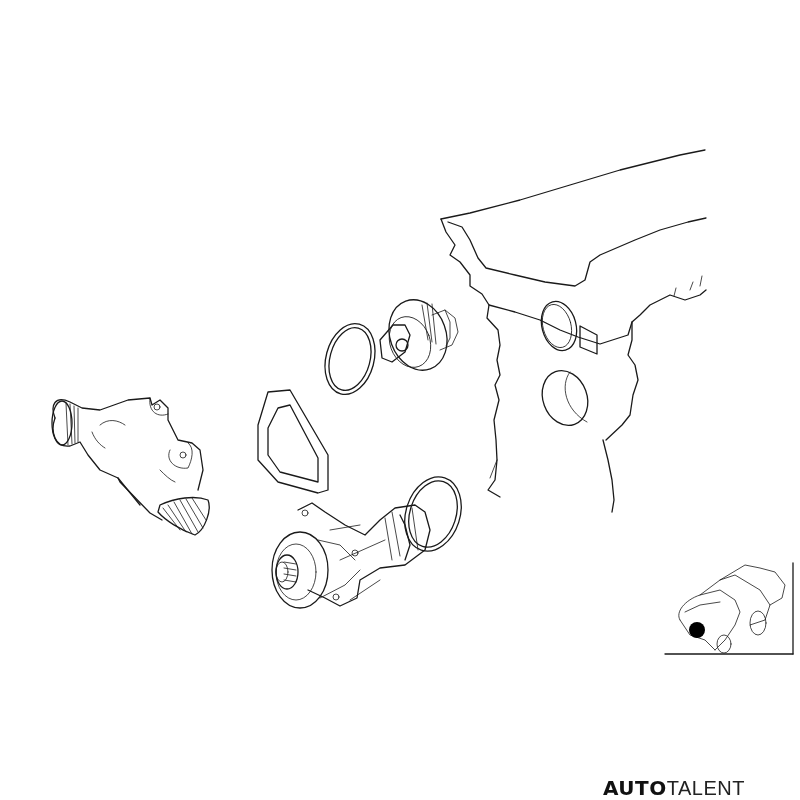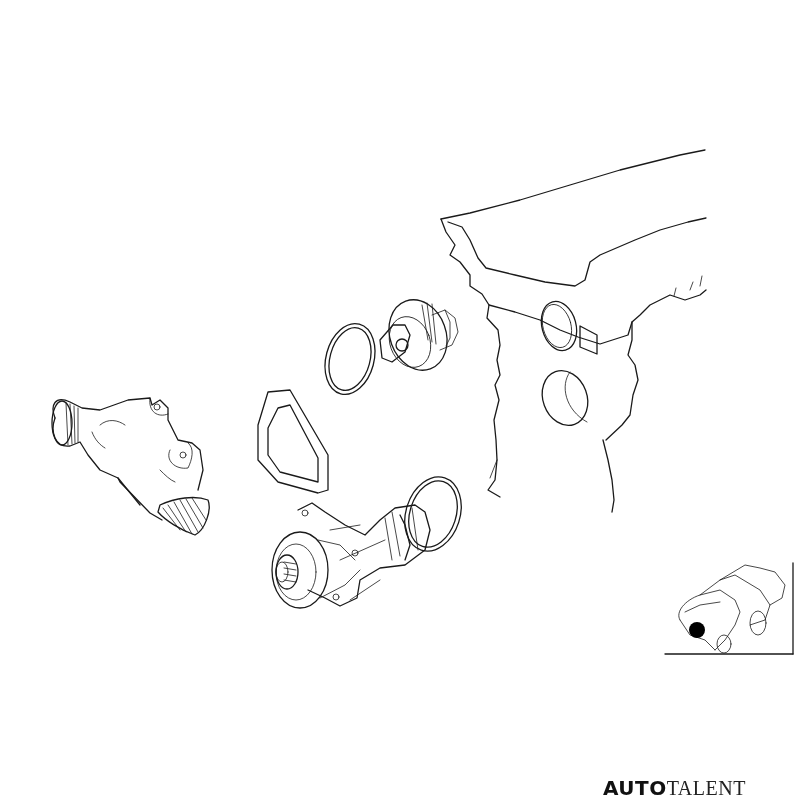--- a/index.html
+++ b/index.html
@@ -3,21 +3,21 @@
 <meta charset="utf-8">
 <style>
   html,body{margin:0;padding:0;background:#ffffff;}
   body{width:800px;height:800px;position:relative;overflow:hidden;font-family:"Liberation Sans",sans-serif;}
   #stage{position:absolute;left:0;top:0;width:800px;height:717px;}
   svg{position:absolute;left:0;top:0;}
   .ln{fill:none;stroke:#1a1a1a;stroke-width:1.3;stroke-linejoin:round;stroke-linecap:round;}
   .lt{fill:none;stroke:#1a1a1a;stroke-width:0.8;stroke-linejoin:round;stroke-linecap:round;}
   .logo{position:absolute;left:603px;top:777px;height:22px;display:flex;align-items:flex-end;font-size:21px;letter-spacing:0.5px;line-height:22px;color:#111;}
   .logo .a{font-weight:900;font-family:"DejaVu Sans",sans-serif;font-size:20px;letter-spacing:0.5px;}
-  .logo .b{font-weight:normal;font-family:Liberation Serif, serif;font-size:20px;letter-spacing:0.5px;color:#222;transform:scaleY(1);}
+  .logo .b{font-weight:normal;font-family:Liberation Sans, sans-serif;font-size:20px;letter-spacing:0.5px;color:#222;transform:scaleY(1);}
 </style>
 </head>
 <body>
 
 <div id="stage">
 <svg width="800" height="800" viewBox="0 0 800 800">
 
   <g>
 
     <path class="ln" d="M441,219 L470,213 L520,200 L570,185 L620,170 L680,155 L705,150"></path>

